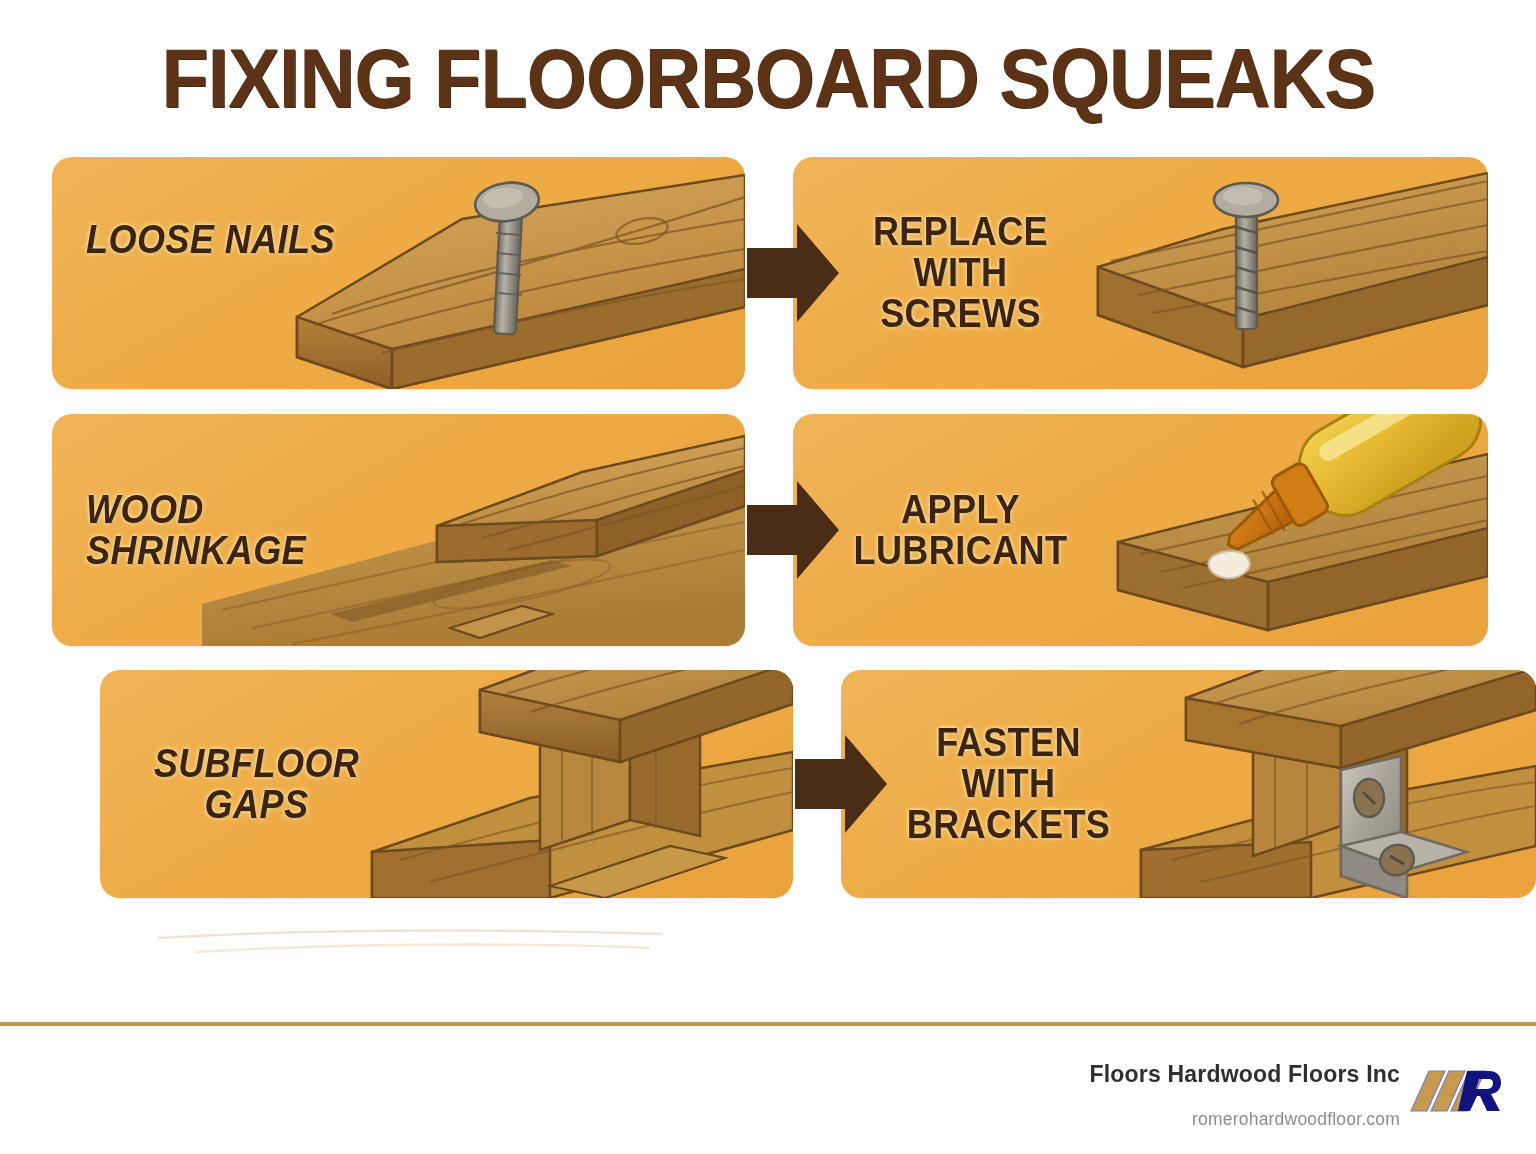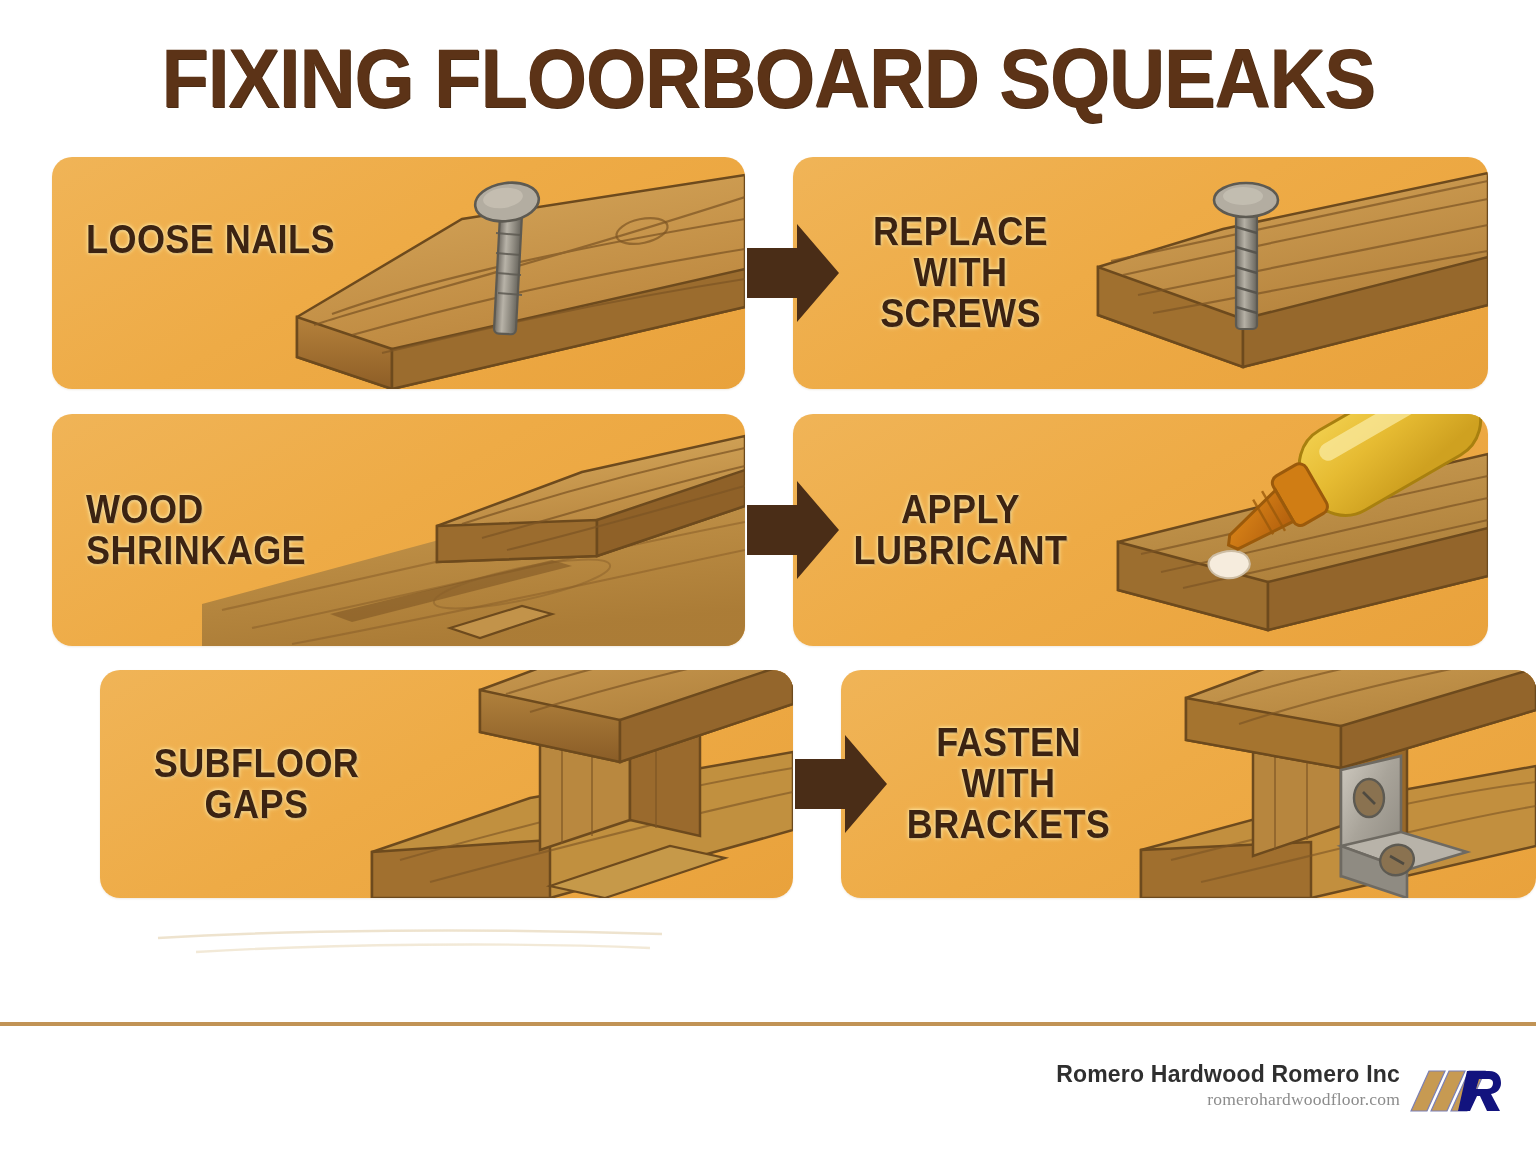--- a/index.html
+++ b/index.html
@@ -35,21 +35,21 @@
   .row.r2{top:257px;}
   .row.r3{top:513px;height:228px;margin-left:48px;}
 
   .card{
     position:absolute;top:0;height:100%;
     border-radius:20px;
     overflow:hidden;
     background:linear-gradient(150deg,#f0b457 0%,#eeab46 45%,#e9a23c 100%);
     box-shadow:0 1px 2px rgba(120,80,20,.12);
   }
-  .card.left{left:0;width:693px;}
+  .card.left{left:0;width:693px;font-style:italic;}
   .card.right{left:741px;width:695px;}
 
   .card-label{
     position:absolute;
     font-family:"Liberation Sans", sans-serif;
     font-weight:700;
     color:#3c2312;
     font-size:40px;
     line-height:1.03;
     letter-spacing:0.5px;
@@ -88,23 +88,23 @@
   }
   .footer-text{
     position:absolute;right:136px;top:6px;text-align:right;
   }
   .company{
     font-family:"Liberation Sans", sans-serif;
     font-weight:700;font-size:23px;color:#2f2f2f;letter-spacing:.2px;
     line-height:1.2;
   }
   .website{
-    font-family:Liberation Serif, serif;
+    font-family:Liberation Sans, sans-serif;
     font-weight:400;font-size:17.5px;color:#8c8c8c;letter-spacing:.2px;
-    margin-top:0;line-height:1.2;
+    margin-top:20px;line-height:1.2;
   }
   .logo{position:absolute;right:35px;top:10px;width:92px;height:52px;}
 
   .shadow-streaks{position:absolute;left:150px;top:918px;width:520px;height:40px;z-index:1;}
 </style>
 </head>
 <body>
 
 <div id="infographic">
 
@@ -433,21 +433,21 @@
     <svg width="520" height="40" viewBox="0 0 520 40">
       <path d="M8 20 C140 12 330 10 512 16" stroke="#e8d9bd" stroke-width="2.6" fill="none" opacity="0.75"></path>
       <path d="M46 34 C180 26 360 24 500 30" stroke="#ecdfc6" stroke-width="2.4" fill="none" opacity="0.7"></path>
     </svg>
   </div>
 
   <div class="divider"></div>
 
   <div class="footer">
     <div class="footer-text">
-      <div class="company">Romero Hardwood Romero Inc</div>
+      <div class="company">Floors Hardwood Floors Inc</div>
       <div class="website">romerohardwoodfloor.com</div>
     </div>
     <div class="logo">
       <svg width="92" height="52" viewBox="0 0 92 52">
         <g>
           <polygon points="2,46 20,6 36,6 18,46" fill="#c79a52" stroke="#7b7fb4" stroke-width="1.2"></polygon>
           <polygon points="22,46 40,6 56,6 38,46" fill="#c79a52" stroke="#7b7fb4" stroke-width="1.2"></polygon>
           <polygon points="42,46 60,6 76,6 58,46" fill="#c79a52" stroke="#7b7fb4" stroke-width="1.2"></polygon>
           <path d="M58 6 L80 6 C89 6 92 12 92 18 C92 24 88 28 82 29 L91 46 L78 46 L71 31 L68 31 L61 46 L49 46 L58 6 Z
                    M70 14 L67 24 L78 24 C82 24 84 21 84 18 C84 15 82 14 79 14 Z" fill="#12137E"></path>

